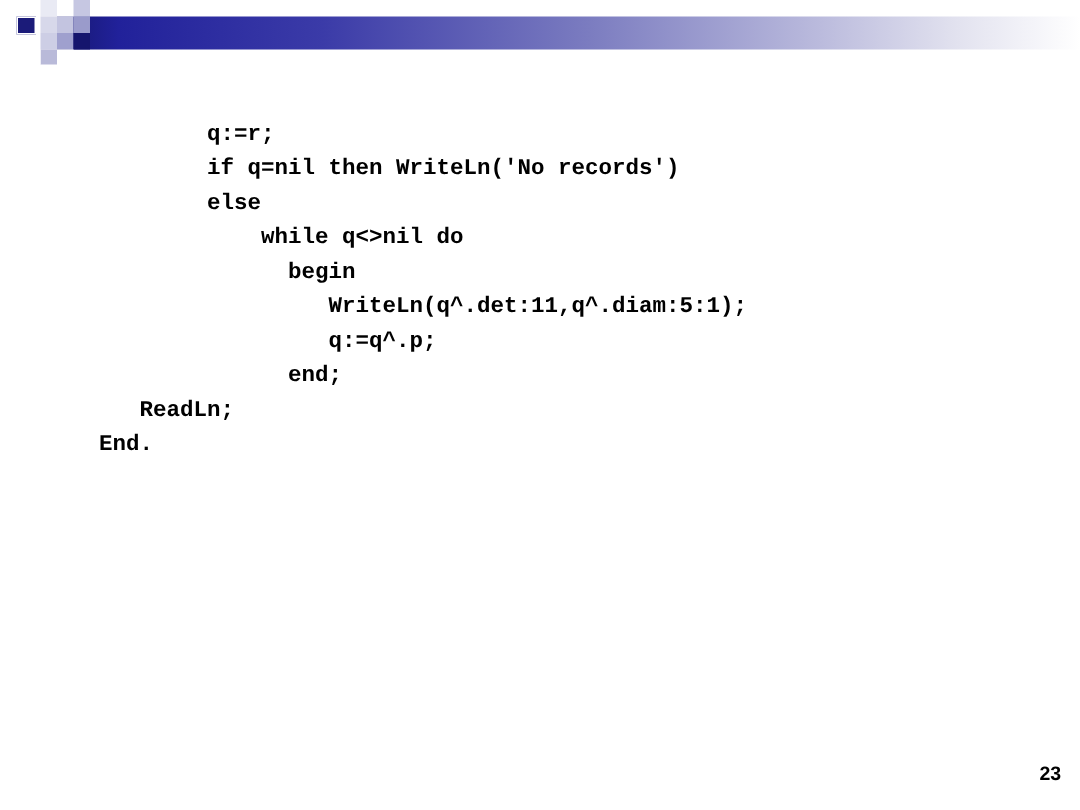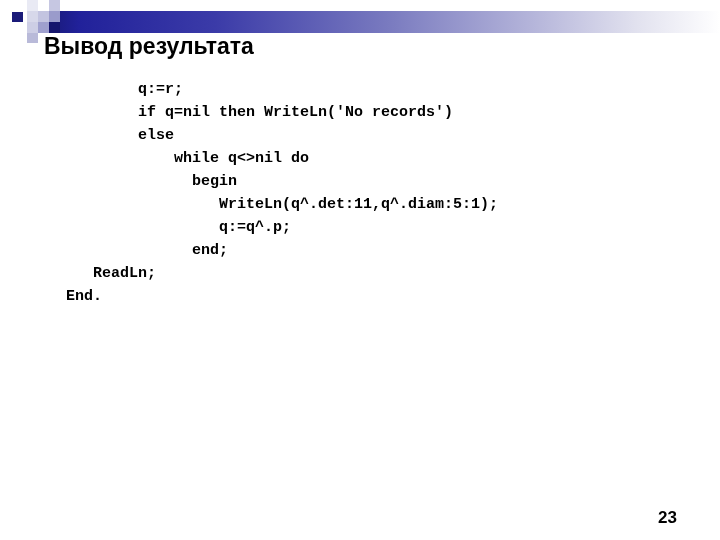--- a/index.html
+++ b/index.html
@@ -90,24 +90,24 @@
   }
   .code-line {
     white-space: pre;
     height: 23px;
     margin-left: 46px;
   }
 
   
   .page-number {
     position: absolute;
-    left: 658px;
+    left: 693px;
     top: 508px;
     font-family: "Liberation Sans", sans-serif;
-    font-size: 17px;
+    font-size: 13px;
     font-weight: bold;
     color: #000000;
   }
 </style>
 </head>
 <body>
 
 <div class="slide">
 
   <div class="header-deco">
@@ -121,19 +121,18 @@
     <div class="sq sq-f"></div>
     <div class="sq sq-g"></div>
     <div class="sq sq-h"></div>
     <div class="sq sq-i"></div>
     <div class="sq sq-j"></div>
     <div class="sq sq-k"></div>
     <div class="sq sq-l"></div>
     <div class="sq sq-navy-outline"></div>
   </div>
 
-  <div class="slide-title">Вывод результата</div>
 
   <div class="code-block"><div class="code-line">        q:=r;</div><div class="code-line">        if q=nil then WriteLn('No records')</div><div class="code-line">        else</div><div class="code-line">            while q&lt;&gt;nil do</div><div class="code-line">              begin</div><div class="code-line">                 WriteLn(q^.det:11,q^.diam:5:1);</div><div class="code-line">                 q:=q^.p;</div><div class="code-line">              end;</div><div class="code-line">   ReadLn;</div><div class="code-line">End.</div></div>
 
   <div class="page-number">23</div>
 
 </div>
 
 </body></html>

